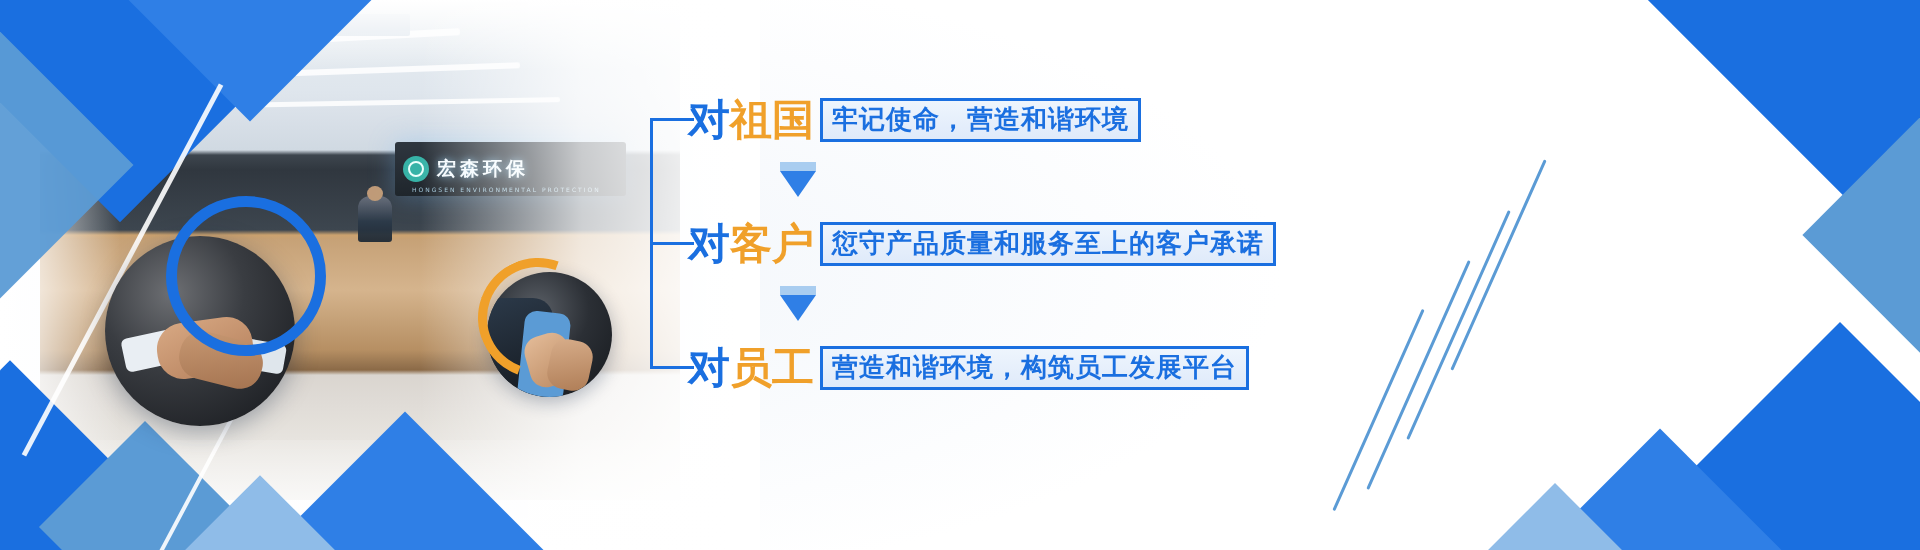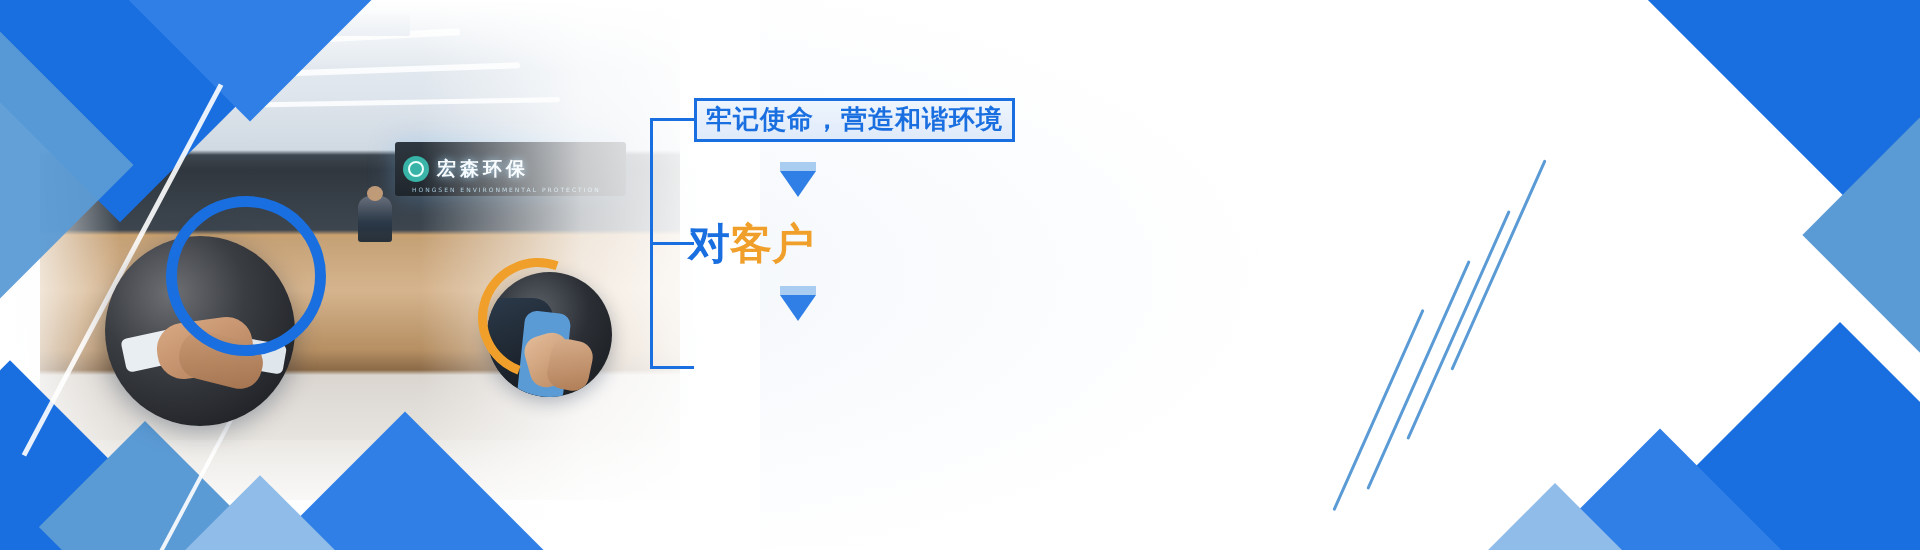--- a/index.html
+++ b/index.html
@@ -175,32 +175,38 @@
   <div class="thin-line" style="right:540px;top:300px;height:220px;"></div>
 
   <div id="content">
 
     <div class="bracket"></div>
     <div class="bracket-arm" id="arm-1"></div>
     <div class="bracket-arm" id="arm-2"></div>
     <div class="bracket-arm" id="arm-3"></div>
 
     <div class="row" id="row-1">
+      <span class="label"><span class="to">对</span><span class="obj">祖国</span></span>
       <span class="quote">牢记使命，营造和谐环境</span>
     </div>
 
     <div class="arrow" id="arrow-1">
       <div class="cap"></div>
       <div class="tri"></div>
     </div>
 
     <div class="row" id="row-2">
       <span class="label"><span class="to">对</span><span class="obj">客户</span></span>
+      <span class="quote">愆守产品质量和服务至上的客户承诺</span>
     </div>
 
     <div class="arrow" id="arrow-2">
       <div class="cap"></div>
       <div class="tri"></div>
     </div>
 
+    <div class="row" id="row-3">
+      <span class="label"><span class="to">对</span><span class="obj">员工</span></span>
+      <span class="quote">营造和谐环境，构筑员工发展平台</span>
+    </div>
 
   </div>
 </div>
 
 </body></html>

